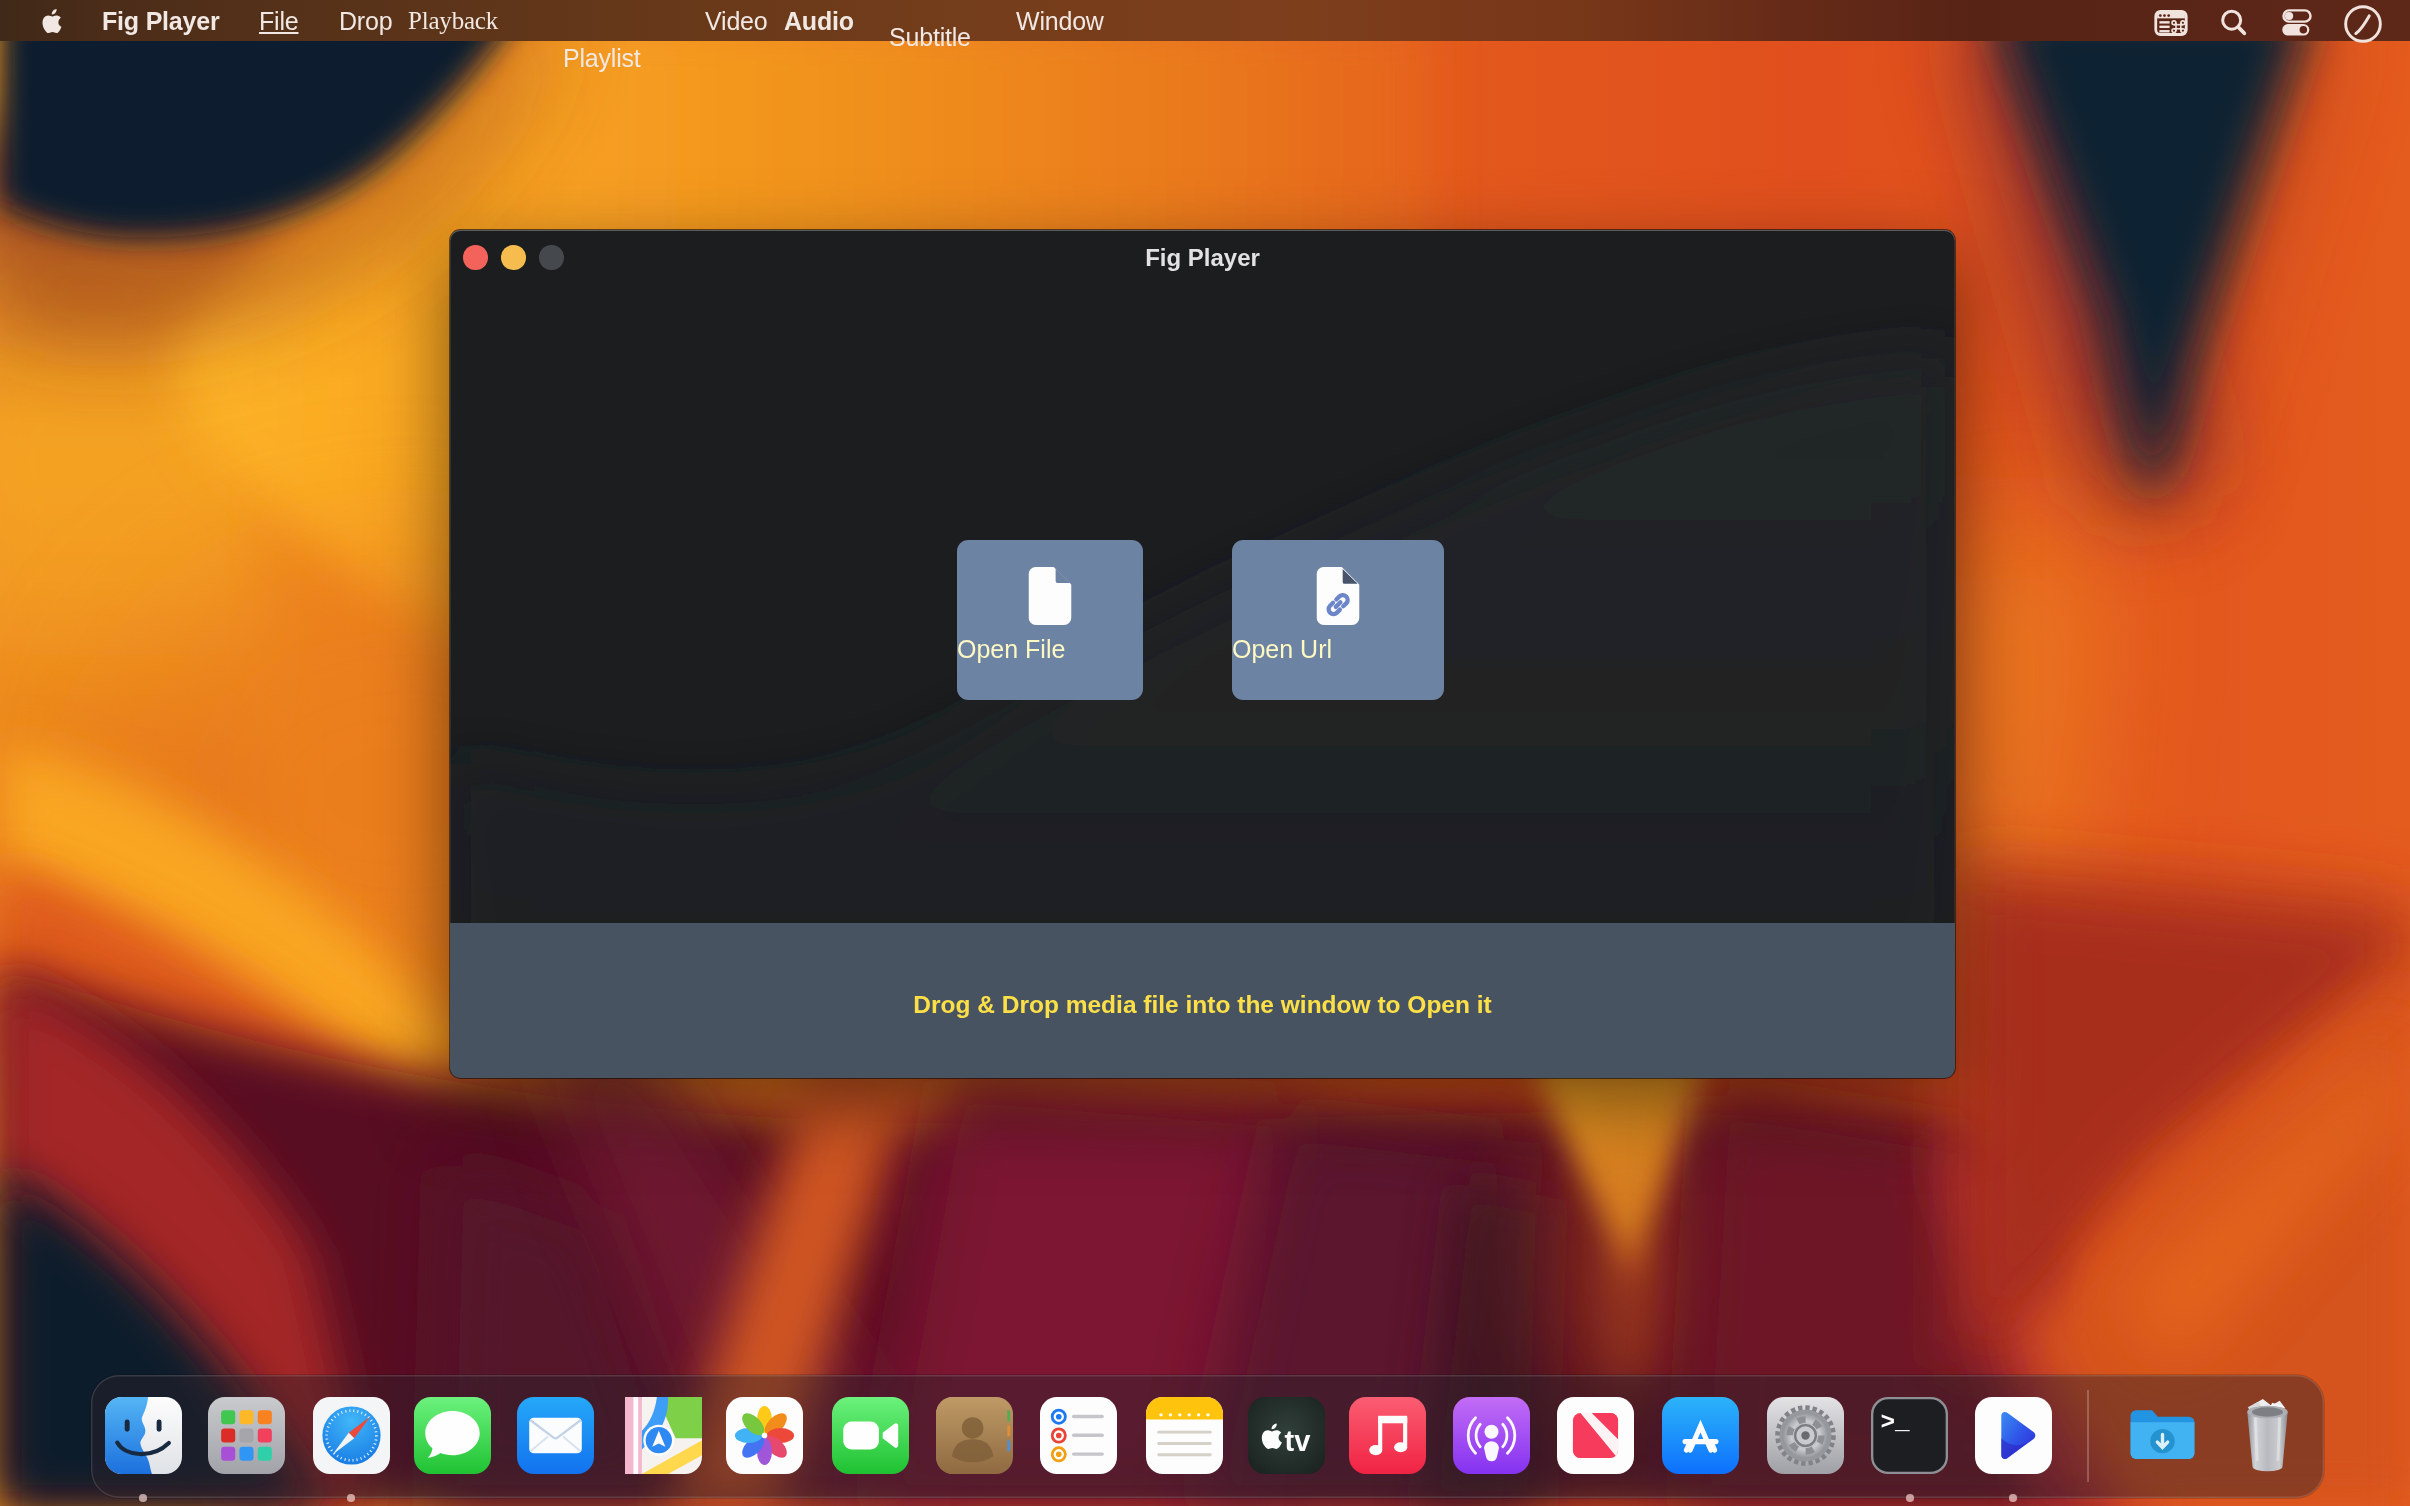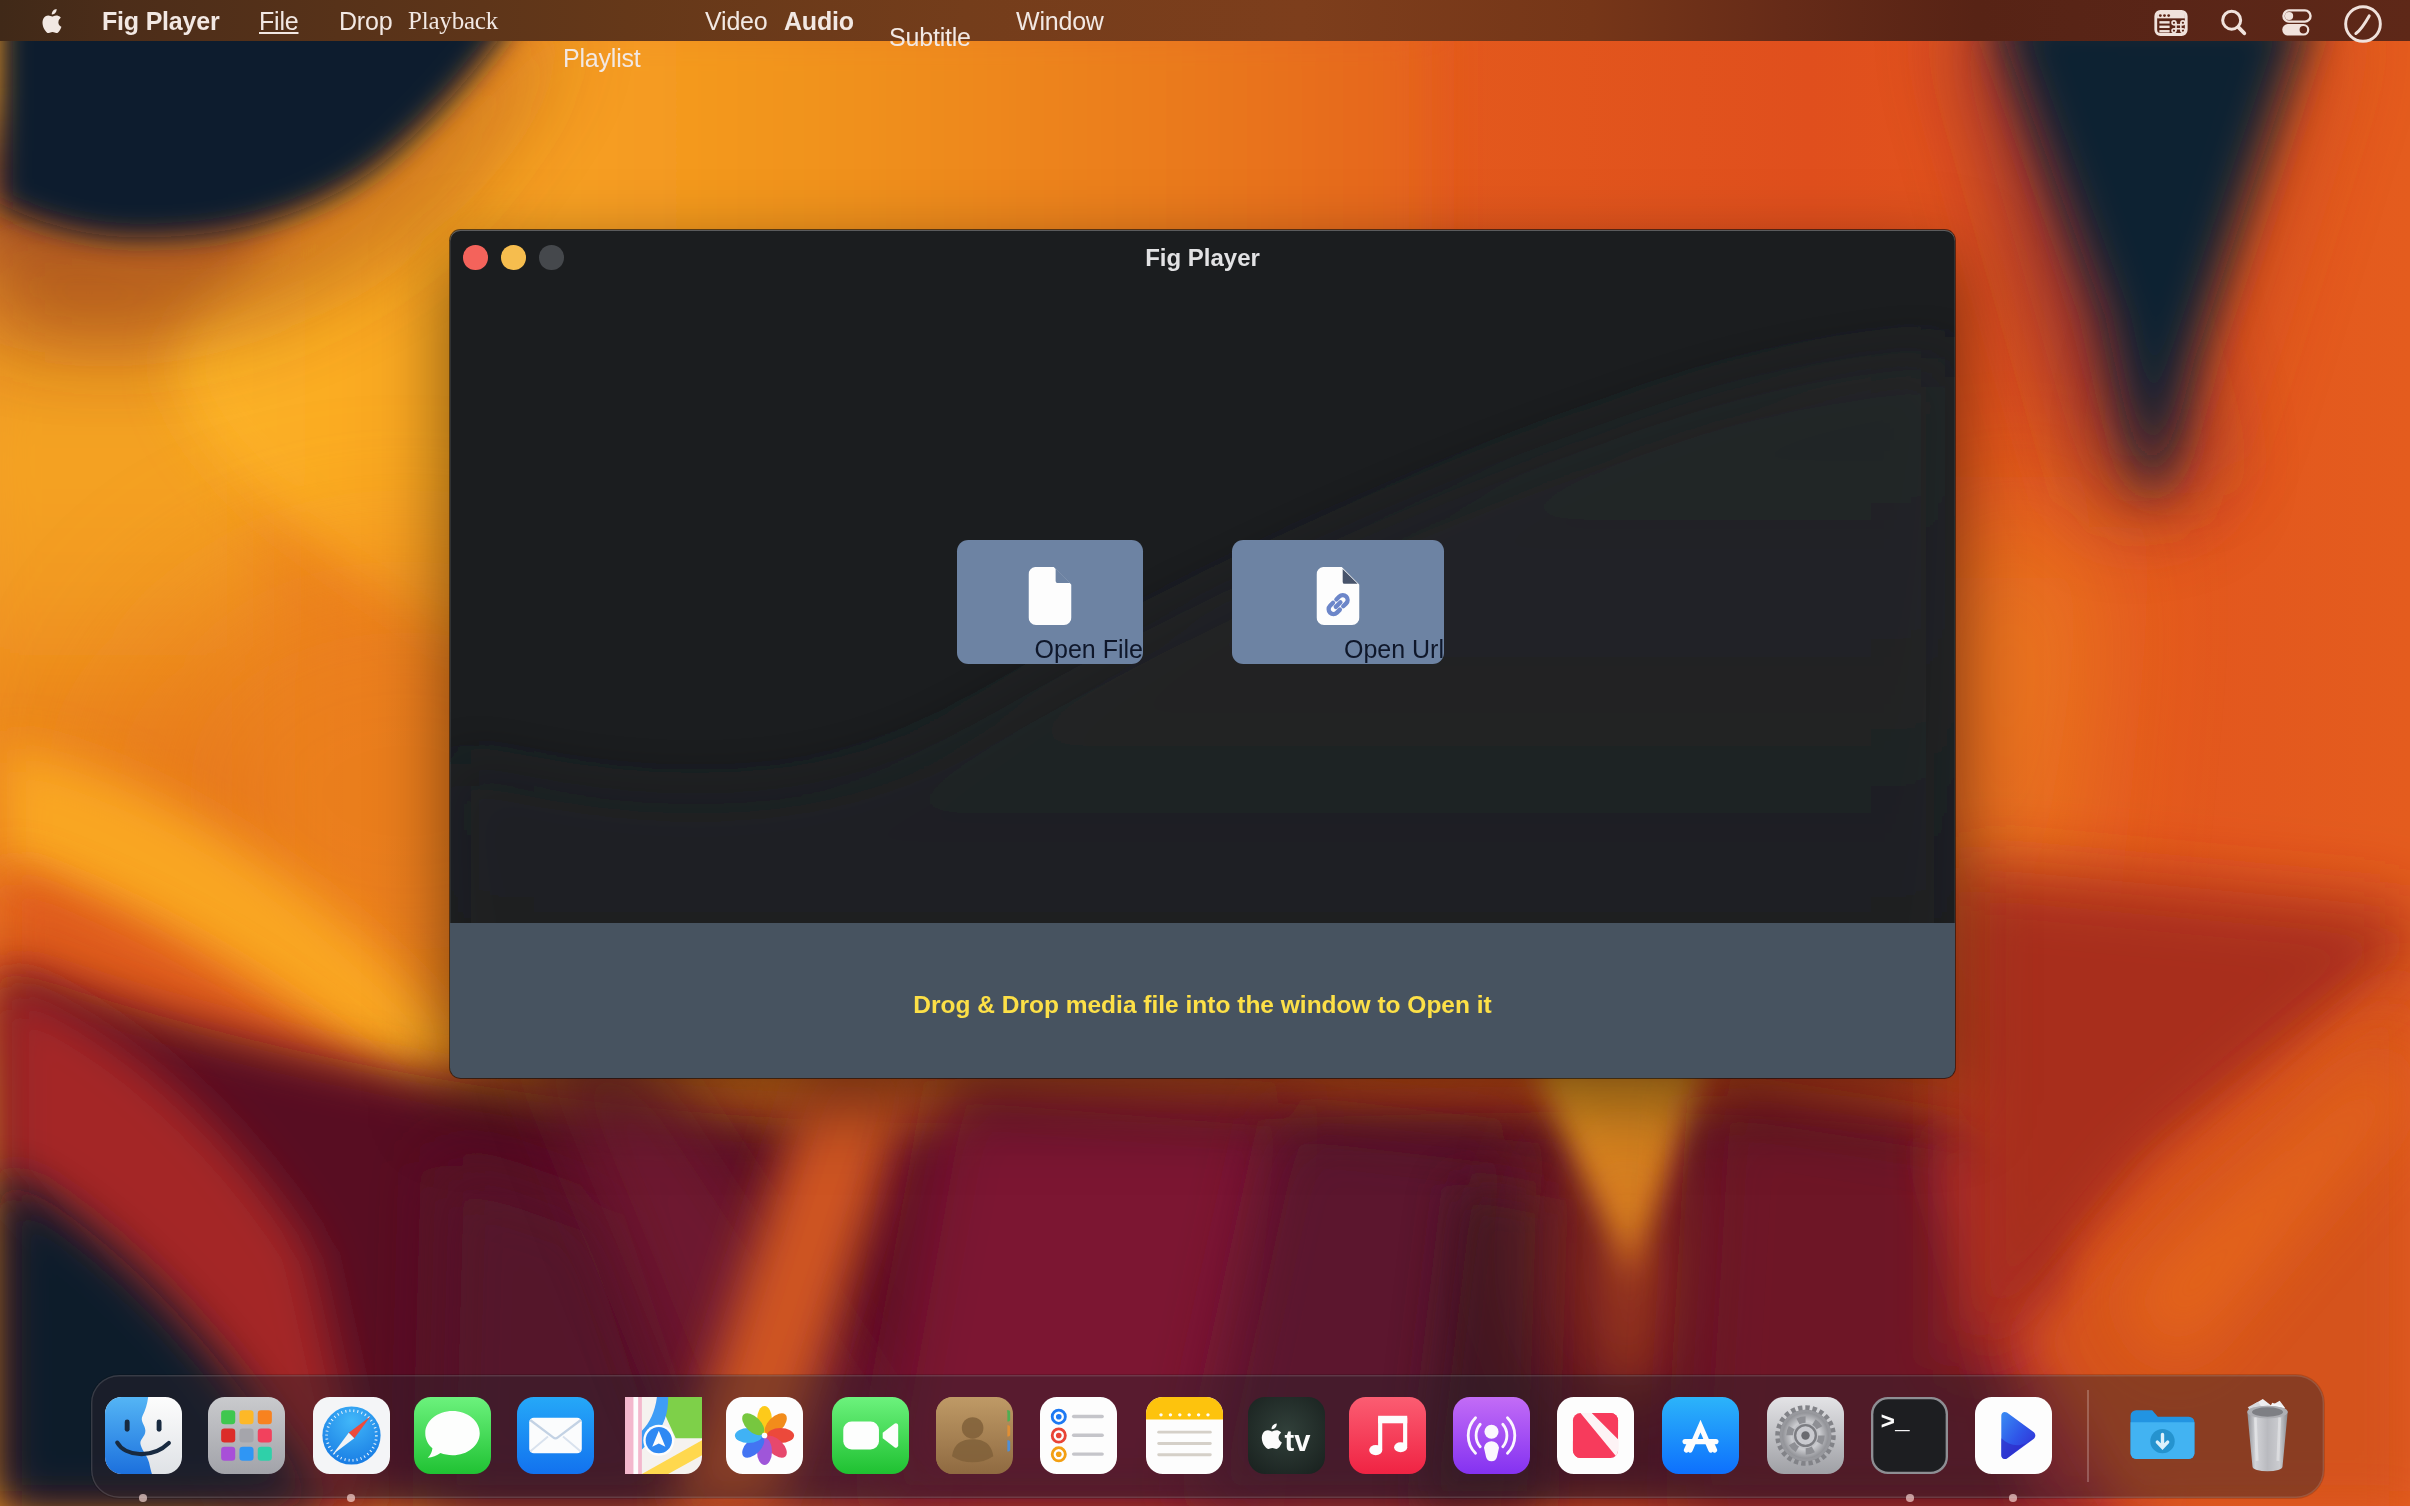--- a/index.html
+++ b/index.html
@@ -14,22 +14,22 @@
   #win{position:absolute;left:450px;top:230px;width:1505px;height:848px;border-radius:10.4px;
     background:#1b1d1f;box-shadow:0 0 0 0.9px rgba(10,10,12,0.6), inset 0 0.9px 0 rgba(255,255,255,0.28), inset 0.9px 0 0 rgba(255,255,255,0.1), inset -0.9px 0 0 rgba(255,255,255,0.1), 0 28px 75px rgba(0,0,0,0.5);
     overflow:hidden;}
   #winwave{position:absolute;left:0;top:0;width:100%;height:100%;}
   #title{position:absolute;left:0;top:0;width:100%;height:53px;text-align:center;line-height:55px;
     color:#e2e2e4;font-size:24px;font-weight:700;}
   .tl{position:absolute;top:245px;width:24.5px;height:24.5px;border-radius:50%;}
   #tl1{left:463px;background:#f4635b;}
   #tl2{left:501px;background:#f6bd4e;}
   #tl3{left:539px;background:#45484c;}
-  .obtn{position:absolute;top:540px;width:186px;height:124px;border-radius:11.3px;background:#6d83a3;
-    color:#0f172a;font-size:25px;text-align:right;}
+  .obtn{position:absolute;top:540px;width:186px;height:160px;border-radius:11.3px;background:#6d83a3;
+    color:#fef9c3;font-size:25px;text-align:left;}
   #btn1{left:957px;}
   #btn2{left:1232px;padding-left:26px;}
   .obtn .lbl{position:absolute;left:0;right:0;top:95px;}
   .obtn svg{position:absolute;left:50%;top:27px;transform:translateX(-50%);}
   #dropbar{position:absolute;left:450px;top:923px;width:1505px;height:155px;background:#475360;
     border-radius:0 0 10.4px 10.4px;color:#fde047;font-size:24.5px;font-weight:700;text-align:center;line-height:163px;}
   
   #dock{position:absolute;left:91px;top:1375px;width:2233px;height:123px;border-radius:28px;
     background:rgba(44,34,44,0.44);box-shadow:inset 0 0 0 1.4px rgba(255,255,255,0.13), 0 0 0 0.9px rgba(0,0,0,0.15);}
   .di{position:absolute;top:1397px;width:77px;height:77px;}

